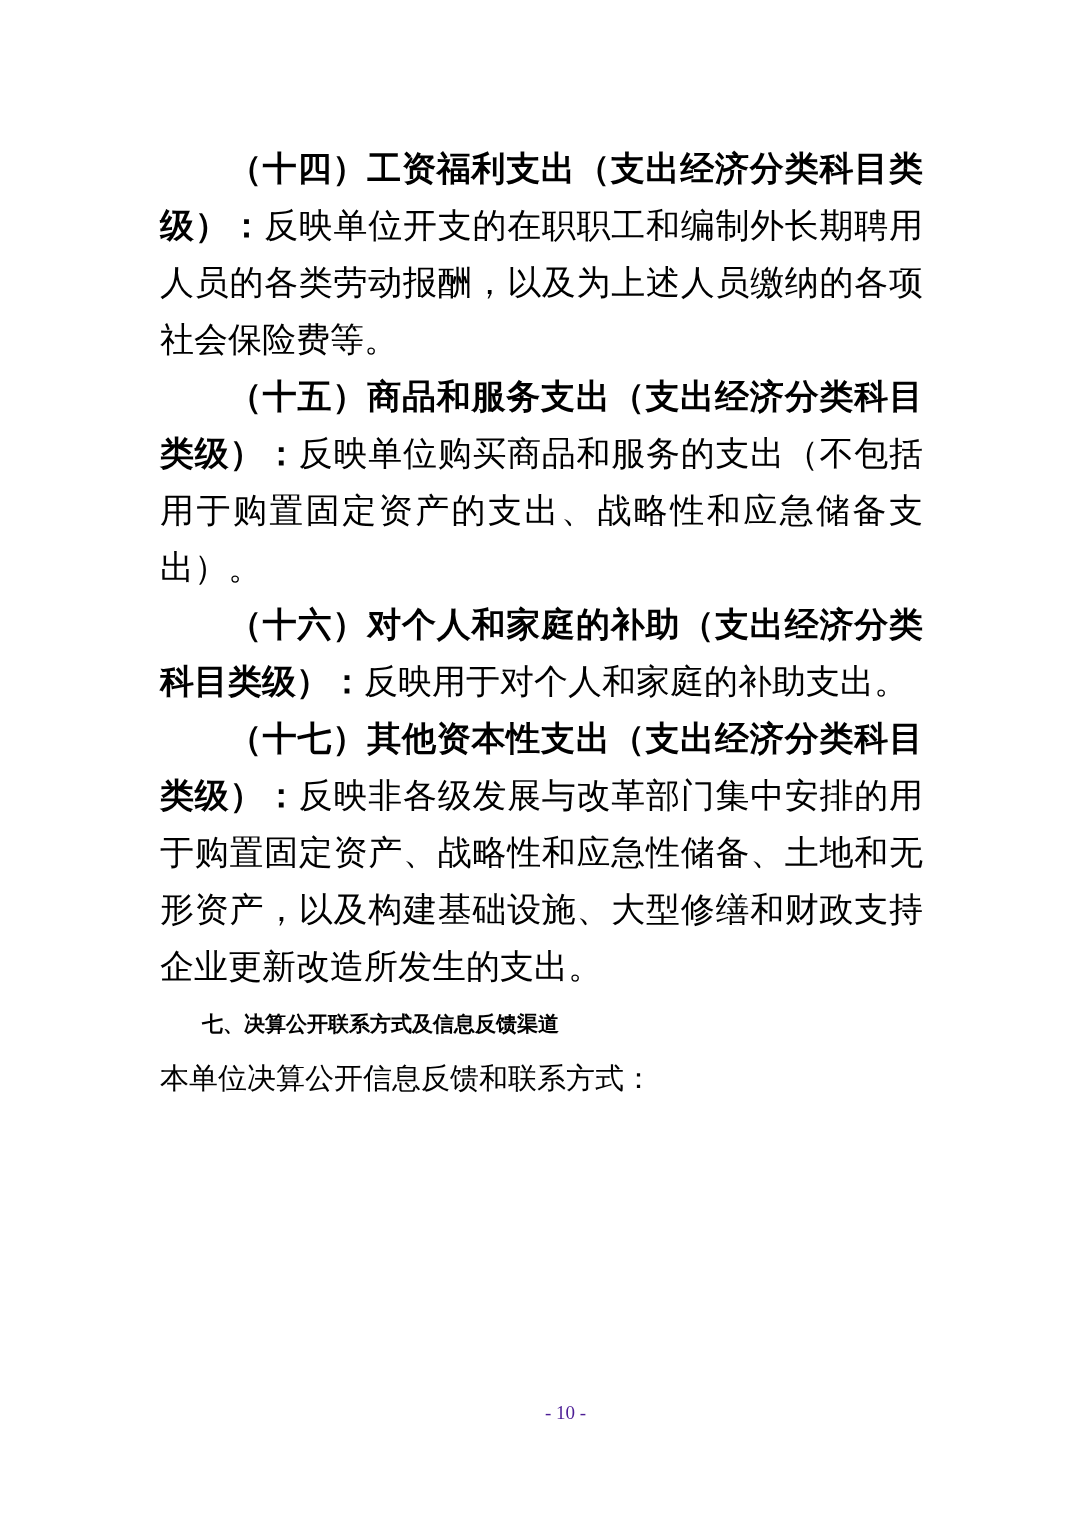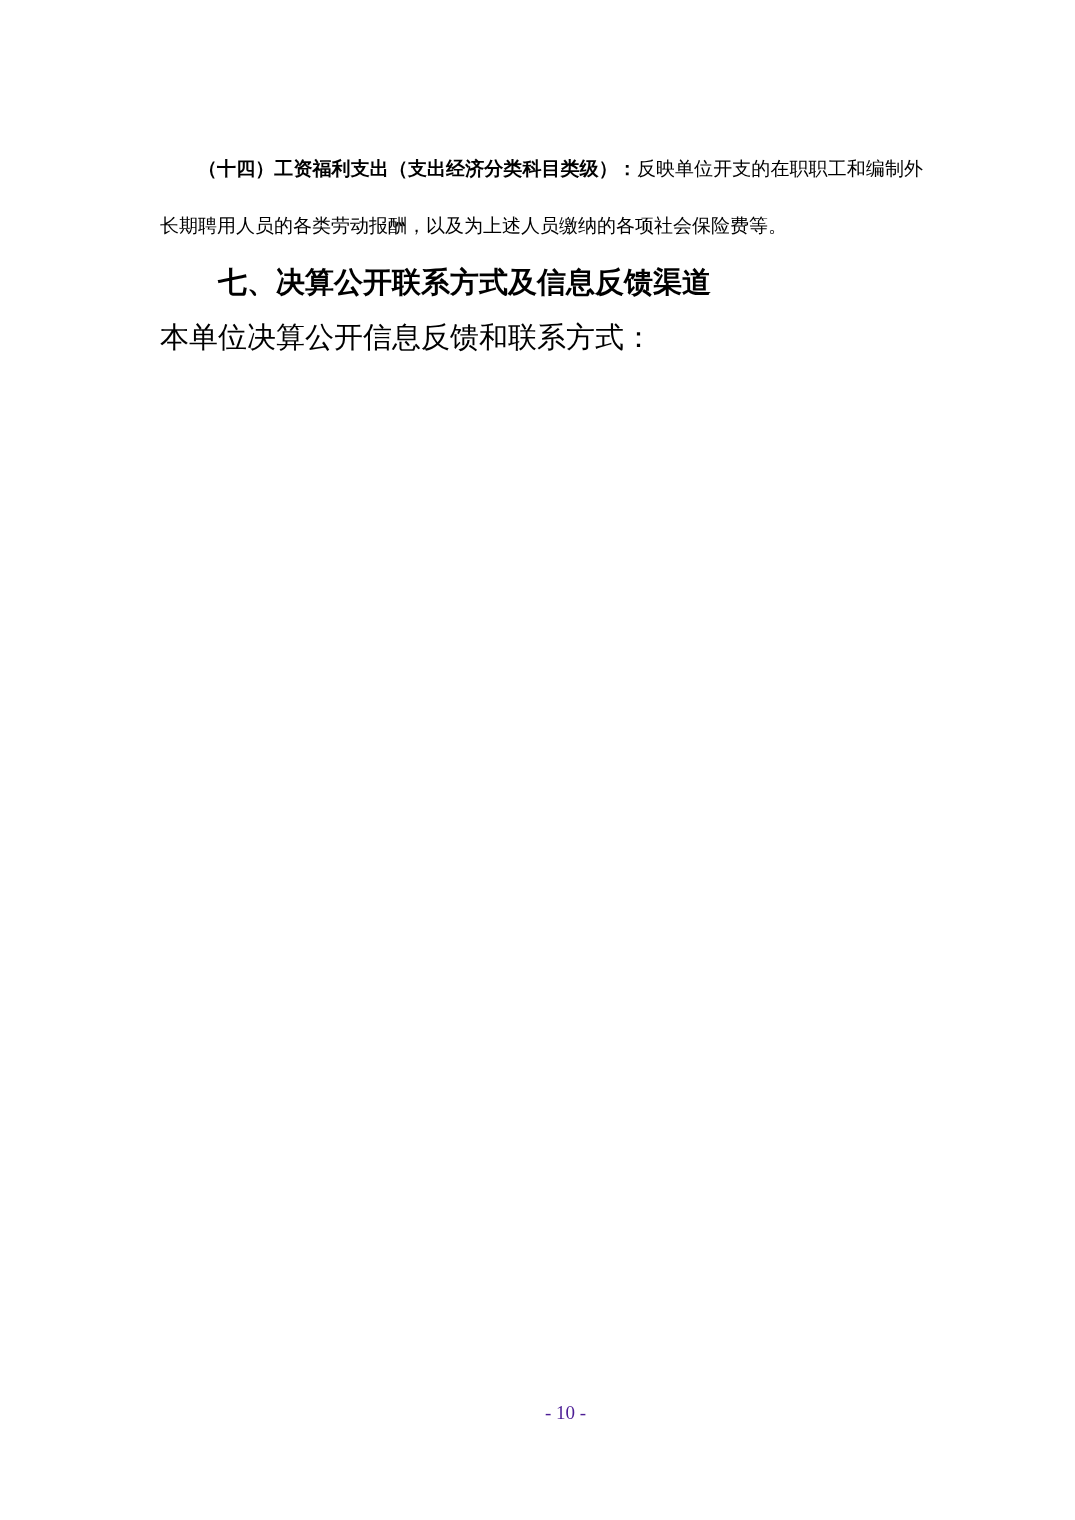--- a/index.html
+++ b/index.html
@@ -17,34 +17,34 @@
     overflow: hidden;
   }
   .content {
     position: absolute;
     left: 160px;
     top: 140px;
     width: 763px;
   }
   .para {
     margin: 0;
-    font-size: 19px;
+    font-size: 34px;
     line-height: 57px;
     text-align: justify;
     text-indent: 2em;
     color: #000000;
   }
   
   .kai {
     font-family: "DejaVu Serif", "Liberation Serif", serif;
     font-weight: 700;
   }
   .section-heading {
     margin: 0;
-    font-size: 29px;
+    font-size: 21px;
     line-height: 57px;
     font-weight: 700;
     text-indent: 2em;
     color: #000000;
   }
   .contact-intro {
     margin: 0;
     font-size: 29px;
     line-height: 57px;
     text-indent: 0;
@@ -75,22 +75,25 @@
   }
 </style>
 </head>
 <body>
 
 <div class="page">
   <div class="content">
 
     <p class="para"><span class="kai">（十四）工资福利支出（支出经济分类科目类级）：</span><span>反映单位开支的在职职工和编制外长期聘用人员的各类劳动报酬，以及为上述人员缴纳的各项社会保险费等。</span></p>
 
+    <p class="para"><span class="kai">（十五）商品和服务支出（支出经济分类科目类级）：</span><span>反映单位购买商品和服务的支出（不包括用于购置固定资产的支出、战略性和应急储备支出）。</span></p>
 
+    <p class="para"><span class="kai">（十六）对个人和家庭的补助（支出经济分类科目类级）：</span><span>反映用于对个人和家庭的补助支出。</span></p>
 
+    <p class="para"><span class="kai">（十七）其他资本性支出（支出经济分类科目类级）：</span><span>反映非各级发展与改革部门集中安排的用于购置固定资产、战略性和应急性储备、土地和无形资产，以及构建基础设施、大型修缮和财政支持企业更新改造所发生的支出。</span></p>
 
     <h2 class="section-heading">七、决算公开联系方式及信息反馈渠道</h2>
 
     <p class="contact-intro">本单位决算公开信息反馈和联系方式：</p>
 
 
   </div>
 
   <div class="footer">- 10 -</div>
 </div>

